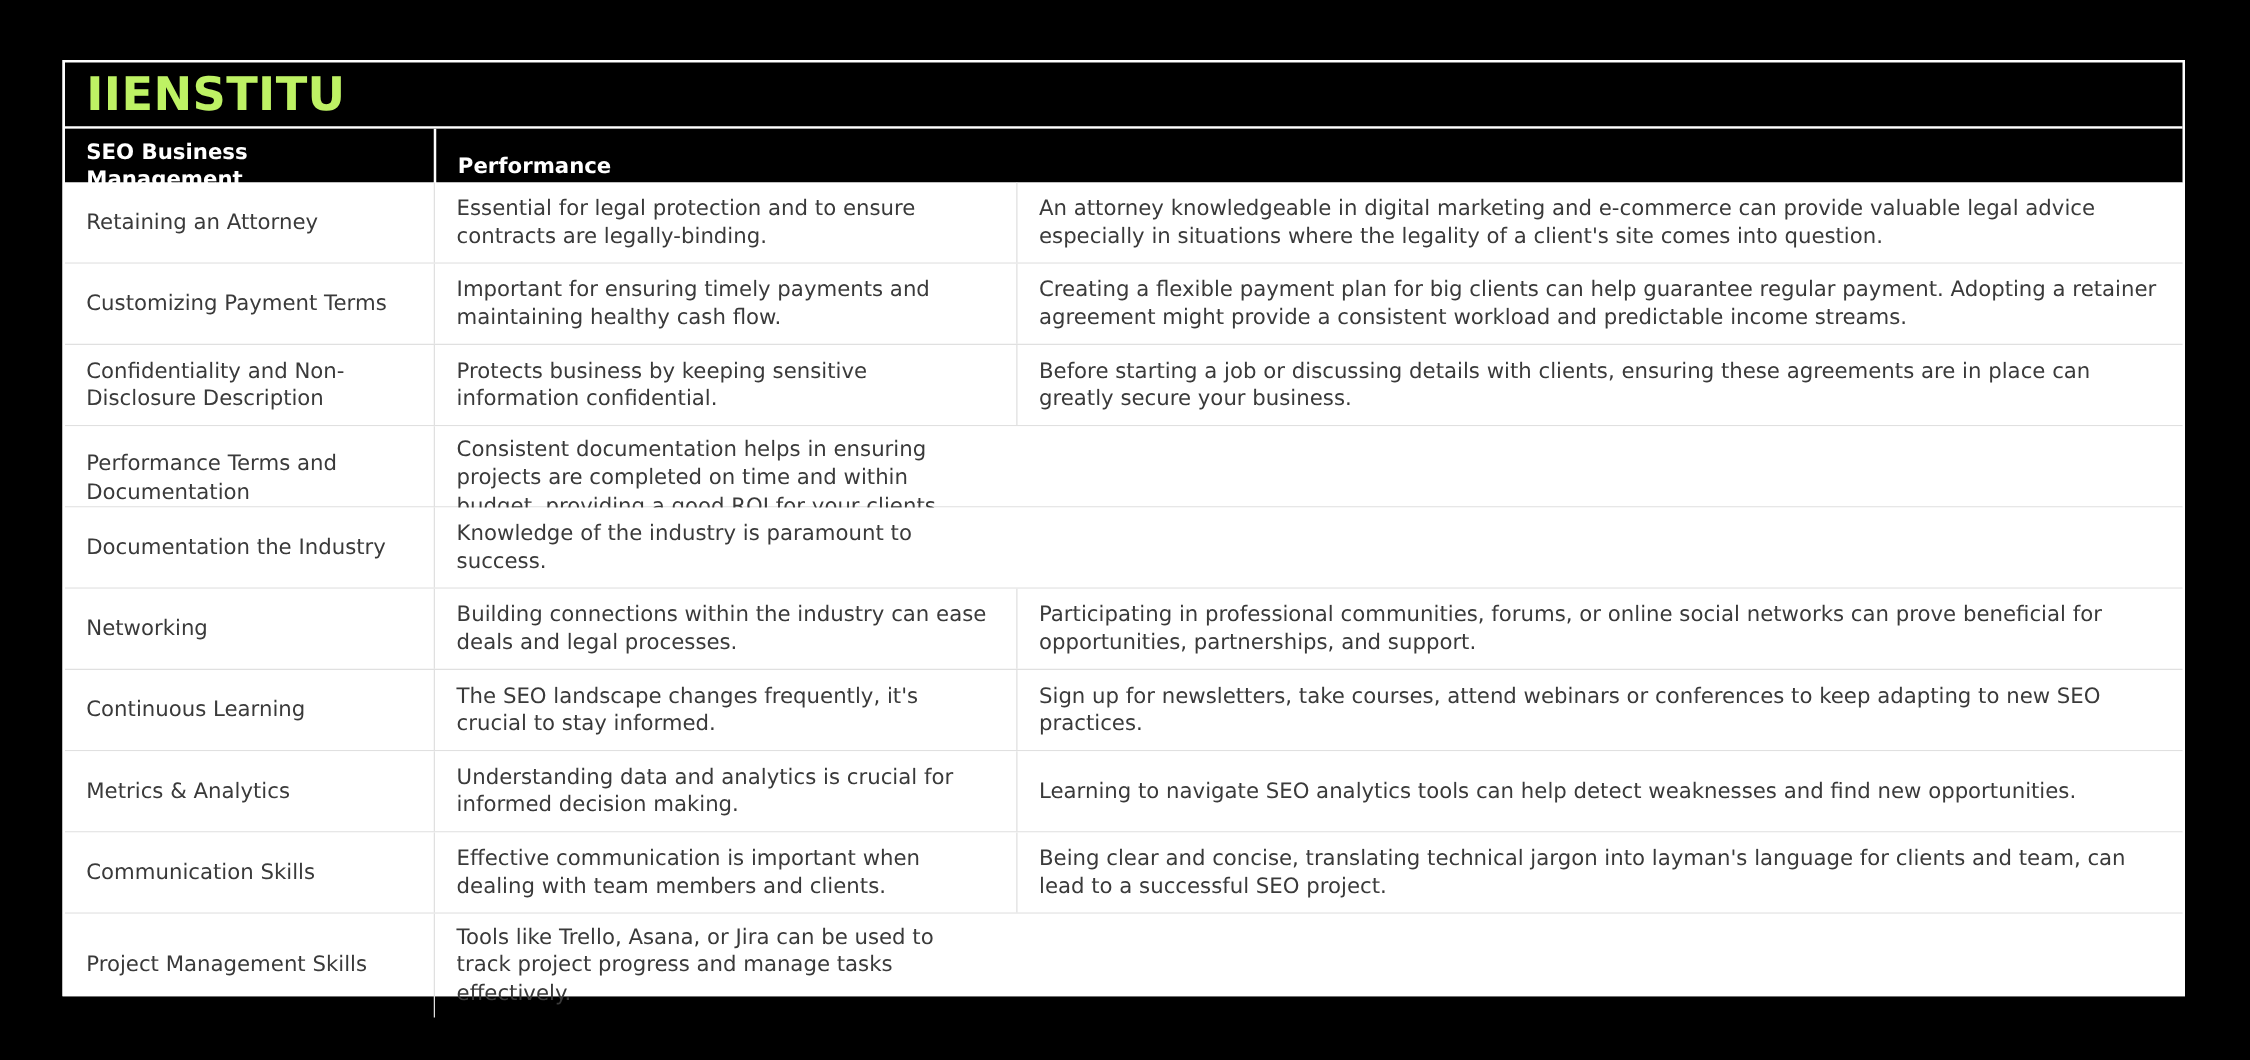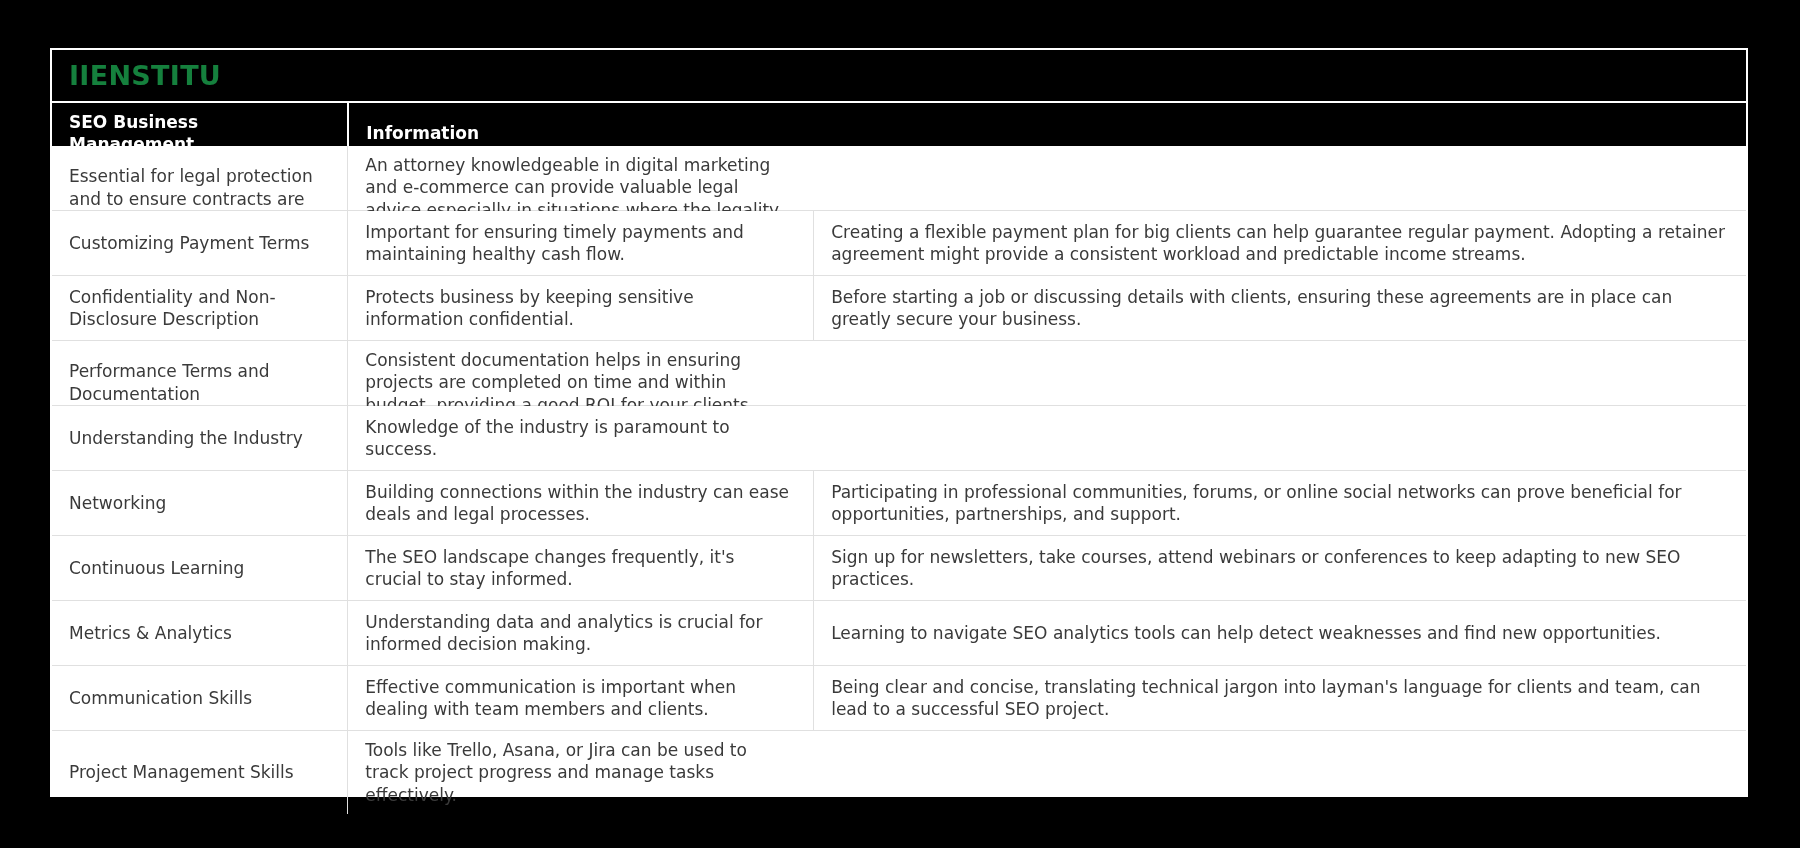--- a/index.html
+++ b/index.html
@@ -24,22 +24,22 @@
   .title-bar {
     background: #000000;
     height: 53px;
     flex: 0 0 53px;
     display: flex;
     align-items: center;
     padding: 0 17px;
     border-bottom: 2px solid #ffffff;
   }
   .title-bar h1 {
-    color: #15803d;
-    font-size: 27px;
+    color: #bef264;
+    font-size: 37px;
     font-weight: 700;
     letter-spacing: 0.3px;
   }
   .tbl {
     display: flex;
     flex-direction: column;
     flex: 1 1 auto;
     background: #ffffff;
   }
   .row {
@@ -78,43 +78,44 @@
 </head>
 <body>
 
 <div class="card">
   <div class="title-bar">
     <h1>IIENSTITU</h1>
   </div>
   <div class="tbl">
     <div class="row header">
       <div class="cell">SEO Business Management</div>
-      <div class="cell">Information</div>
+      <div class="cell">Performance</div>
     </div>
 
     <div class="row body-row">
+      <div class="cell">Retaining an Attorney</div>
       <div class="cell">Essential for legal protection and to ensure contracts are legally-binding.</div>
       <div class="cell">An attorney knowledgeable in digital marketing and e-commerce can provide valuable legal advice especially in situations where the legality of a client's site comes into question.</div>
     </div>
     <div class="row body-row">
       <div class="cell">Customizing Payment Terms</div>
       <div class="cell">Important for ensuring timely payments and maintaining healthy cash flow.</div>
       <div class="cell">Creating a flexible payment plan for big clients can help guarantee regular payment. Adopting a retainer agreement might provide a consistent workload and predictable income streams.</div>
     </div>
     <div class="row body-row">
       <div class="cell">Confidentiality and Non-Disclosure Description</div>
       <div class="cell">Protects business by keeping sensitive information confidential.</div>
       <div class="cell">Before starting a job or discussing details with clients, ensuring these agreements are in place can greatly secure your business.</div>
     </div>
     <div class="row body-row">
       <div class="cell">Performance Terms and Documentation</div>
       <div class="cell">Consistent documentation helps in ensuring projects are completed on time and within budget, providing a good ROI for your clients.</div>
     </div>
     <div class="row body-row">
-      <div class="cell">Understanding the Industry</div>
+      <div class="cell">Documentation the Industry</div>
       <div class="cell">Knowledge of the industry is paramount to success.</div>
     </div>
     <div class="row body-row">
       <div class="cell">Networking</div>
       <div class="cell">Building connections within the industry can ease deals and legal processes.</div>
       <div class="cell">Participating in professional communities, forums, or online social networks can prove beneficial for opportunities, partnerships, and support.</div>
     </div>
     <div class="row body-row">
       <div class="cell">Continuous Learning</div>
       <div class="cell">The SEO landscape changes frequently, it's crucial to stay informed.</div>

